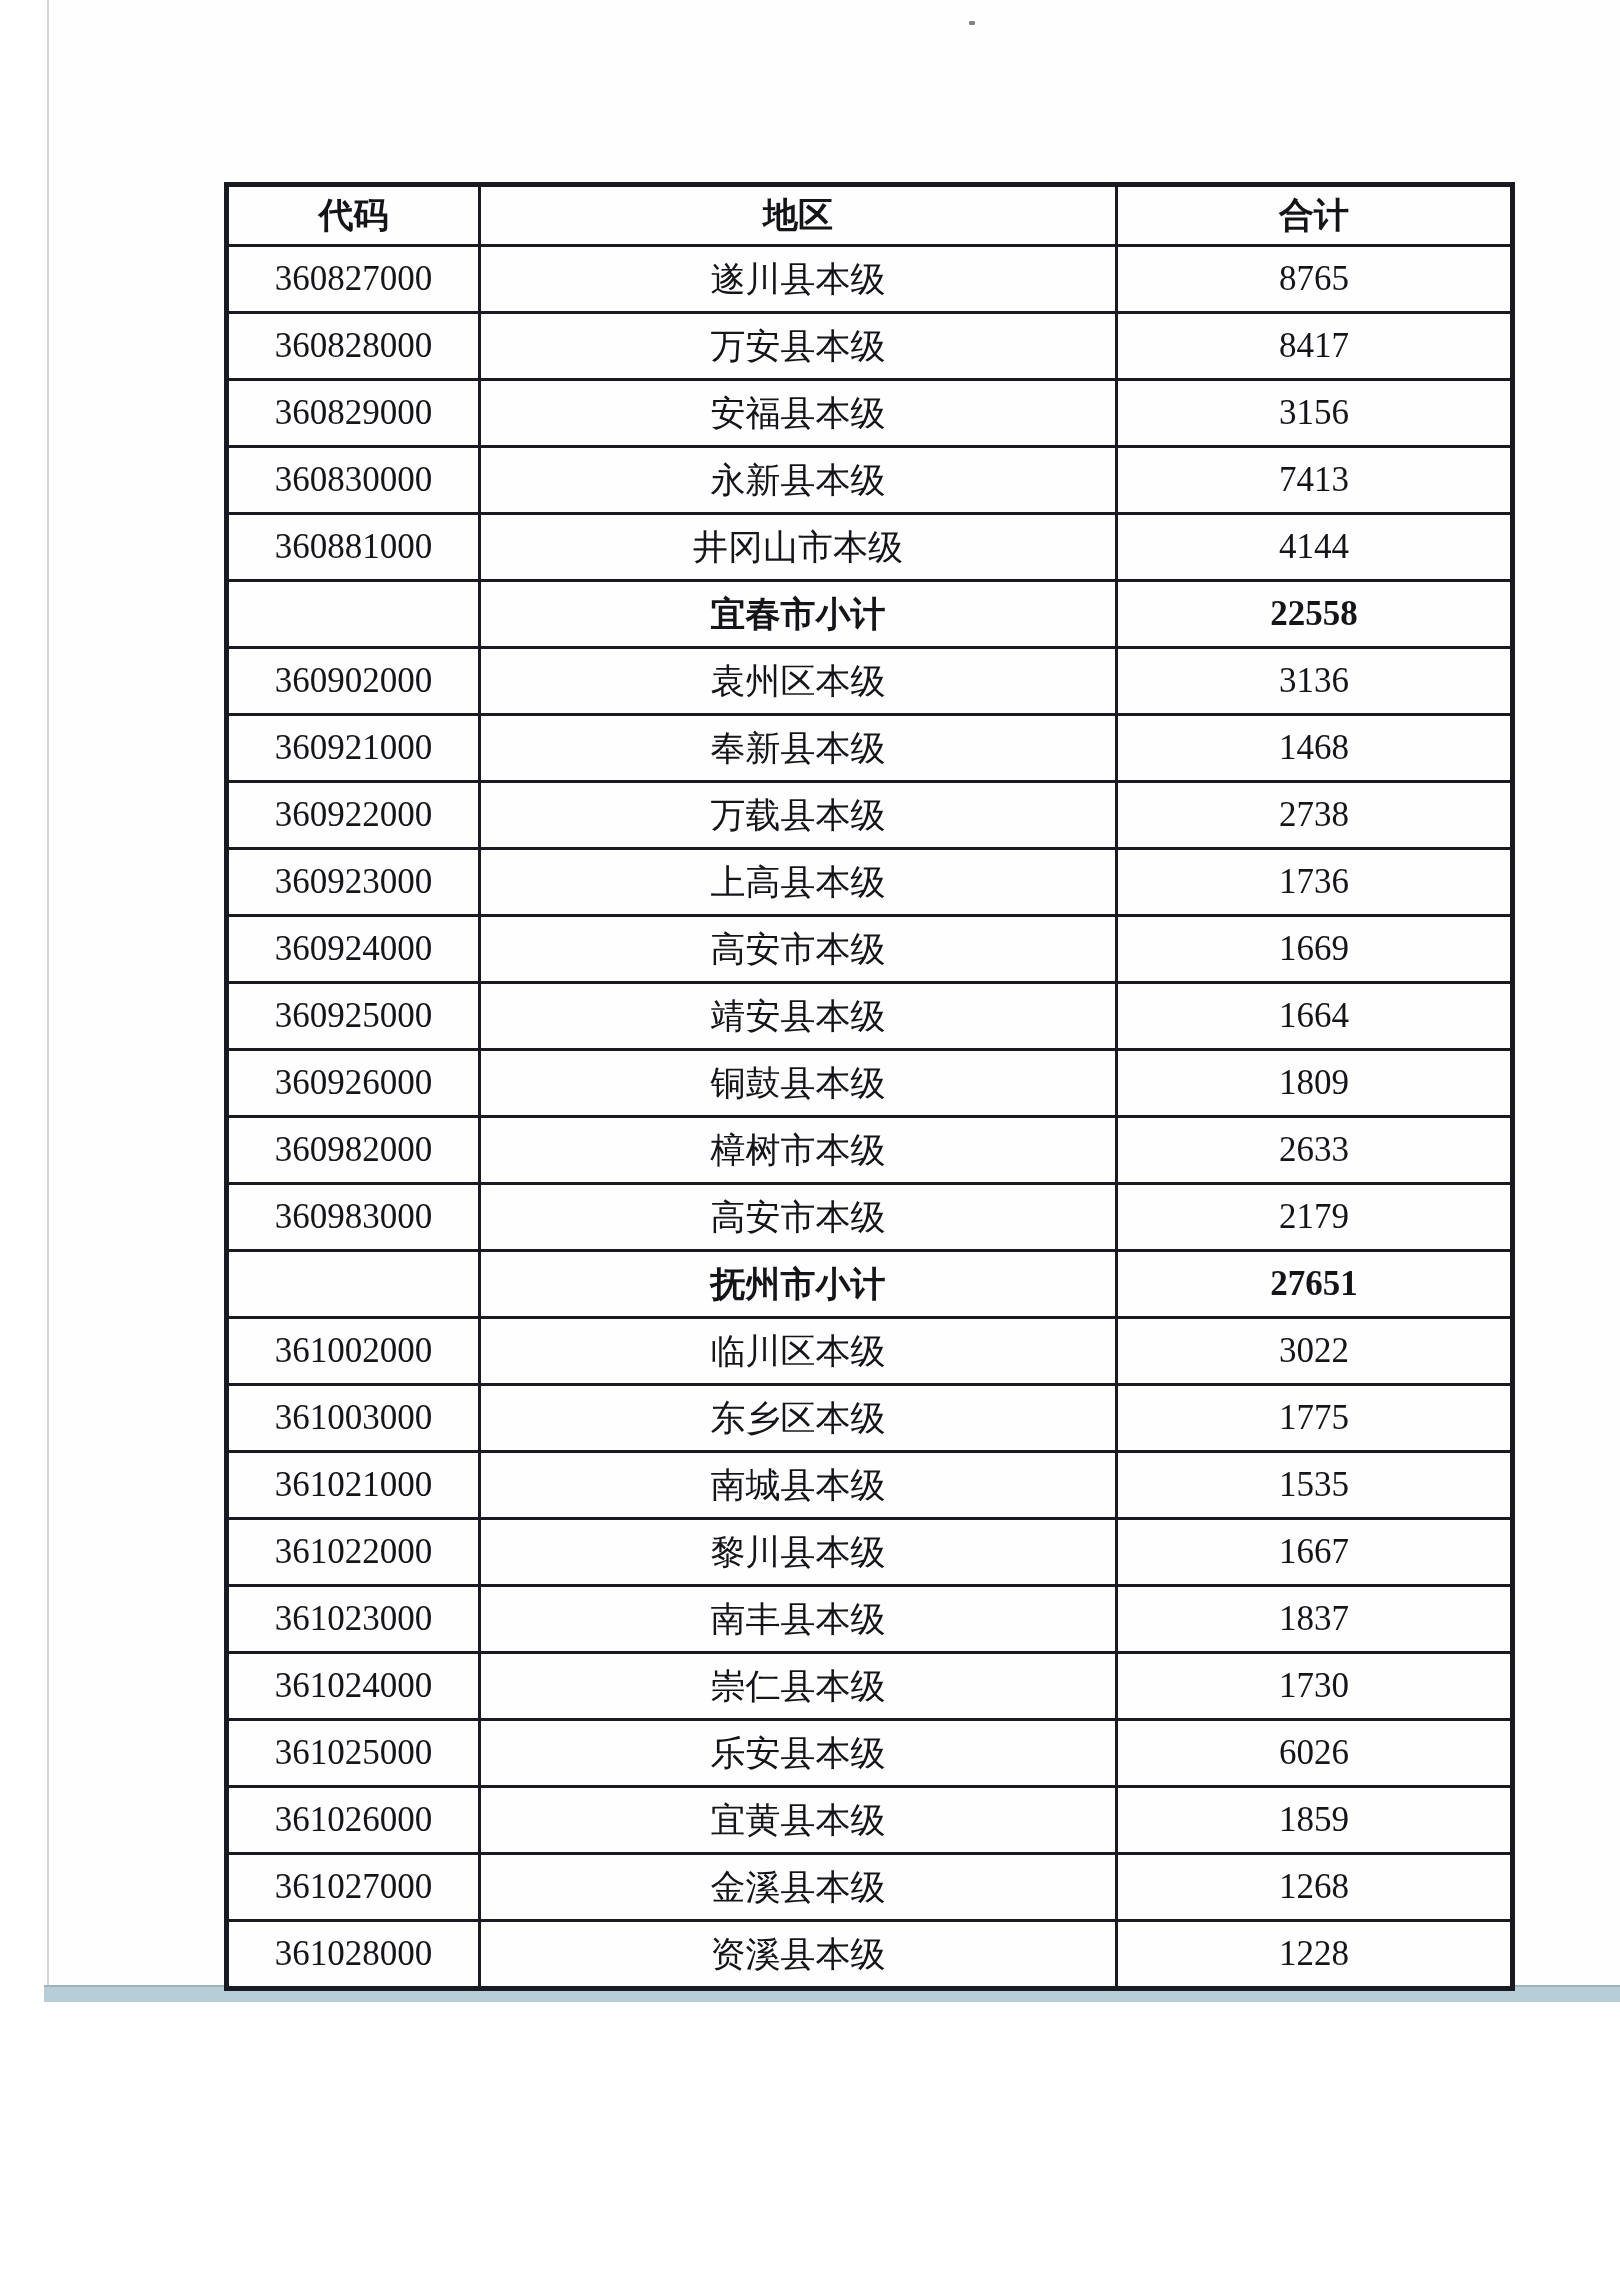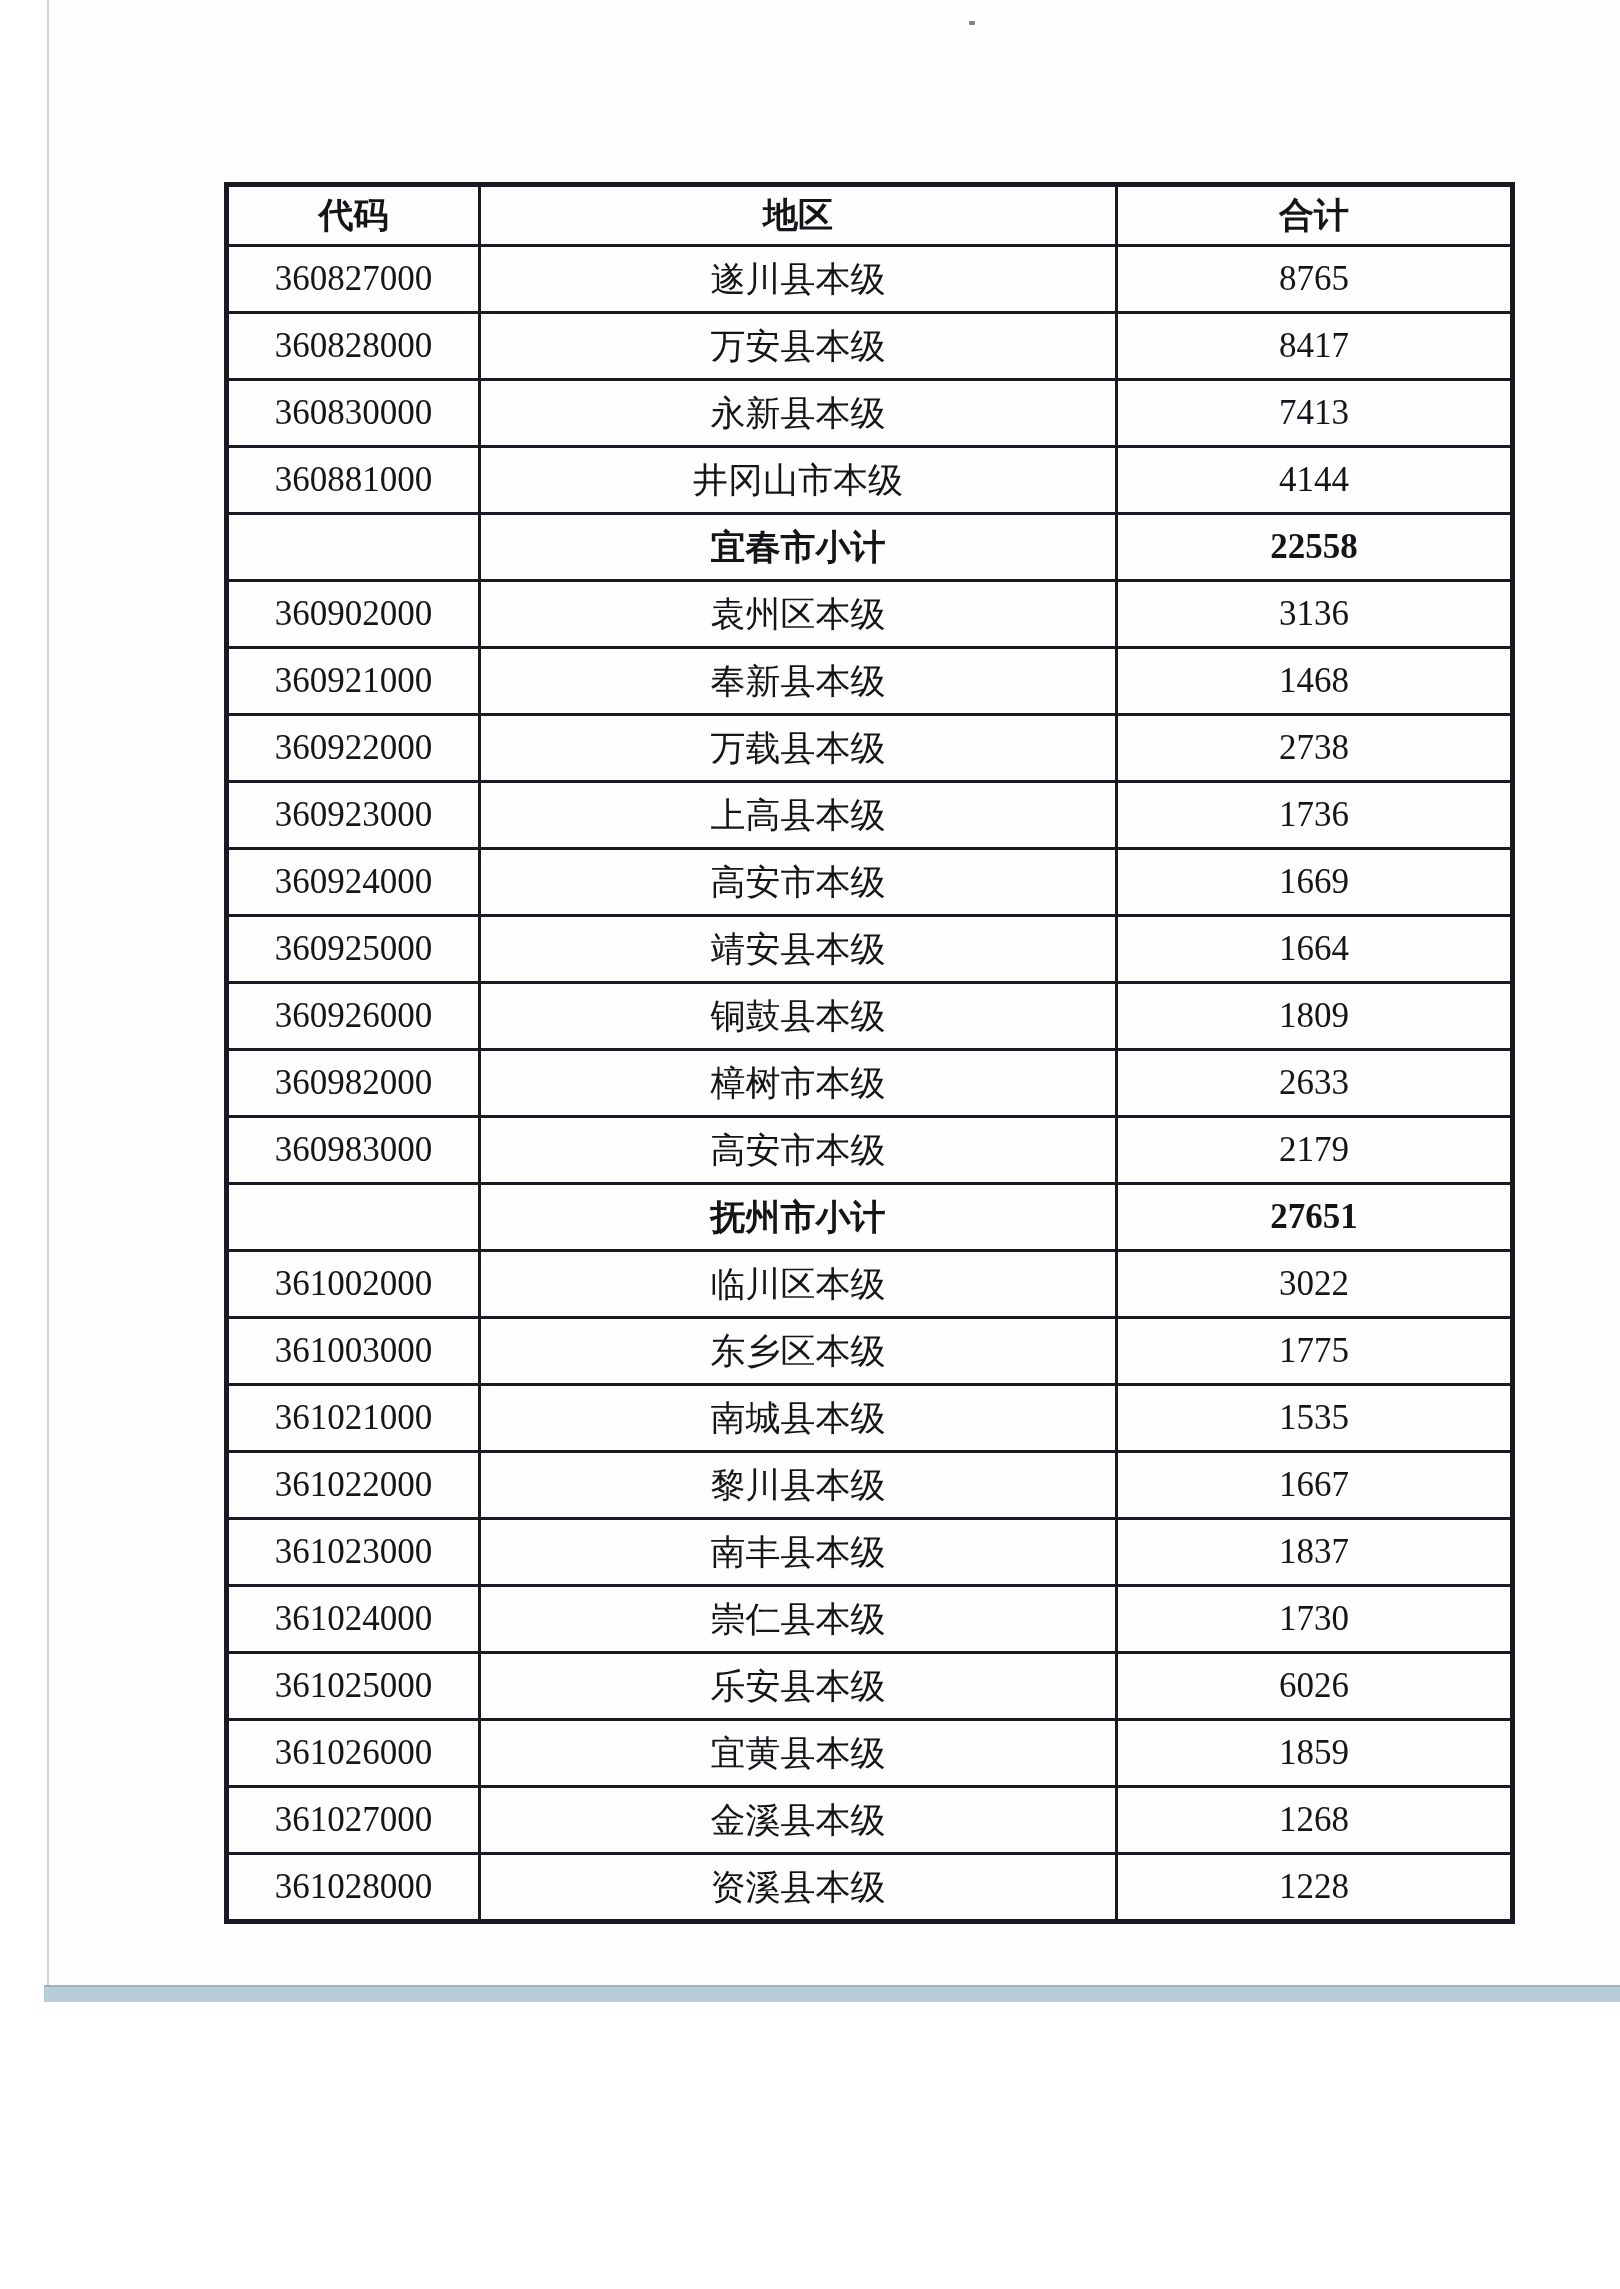--- a/index.html
+++ b/index.html
@@ -116,20 +116,25 @@
           <td>360827000</td>
           <td>遂川县本级</td>
           <td>8765</td>
         </tr>
         <tr>
           <td>360828000</td>
           <td>万安县本级</td>
           <td>8417</td>
         </tr>
         <tr>
+          <td>360829000</td>
+          <td>安福县本级</td>
+          <td>3156</td>
+        </tr>
+        <tr>
           <td>360830000</td>
           <td>永新县本级</td>
           <td>7413</td>
         </tr>
         <tr>
           <td>360881000</td>
           <td>井冈山市本级</td>
           <td>4144</td>
         </tr>
         <tr class="subtotal">

